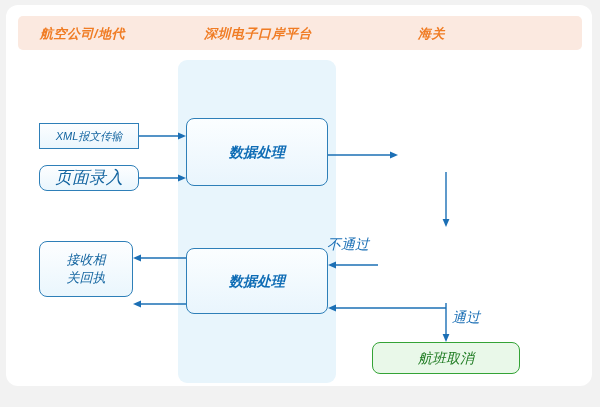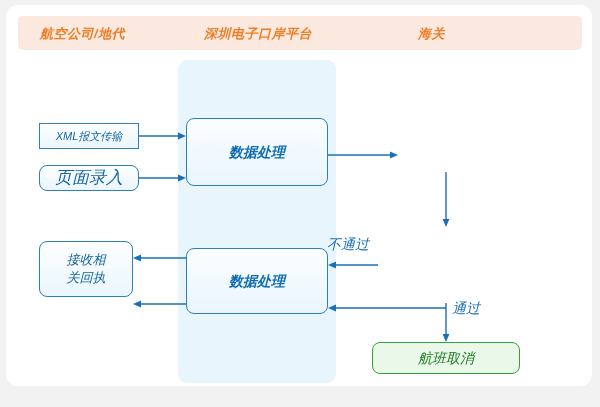--- a/index.html
+++ b/index.html
@@ -66,21 +66,21 @@
   #decision-label{
     position:absolute;left:0;top:0;width:136px;height:76px;
     display:flex;align-items:center;justify-content:center;
     font-size:12px;color:#1465a0;
   }
 
   .edge-label{
     position:absolute;font-size:14px;color:#1b6fb5;white-space:nowrap;
   }
   #label-fail{left:321px;top:231px;}
-  #label-pass{left:446px;top:295px;}
+  #label-pass{left:446px;top:304px;}
 
   #wires{position:absolute;left:0;top:0;width:586px;height:381px;pointer-events:none;}
   .wire{fill:none;stroke:#1b6fb5;stroke-width:1.4;}
   .arrowhead{fill:#1b6fb5;}
 </style>
 </head>
 <body>
 
 <div id="card">
 

